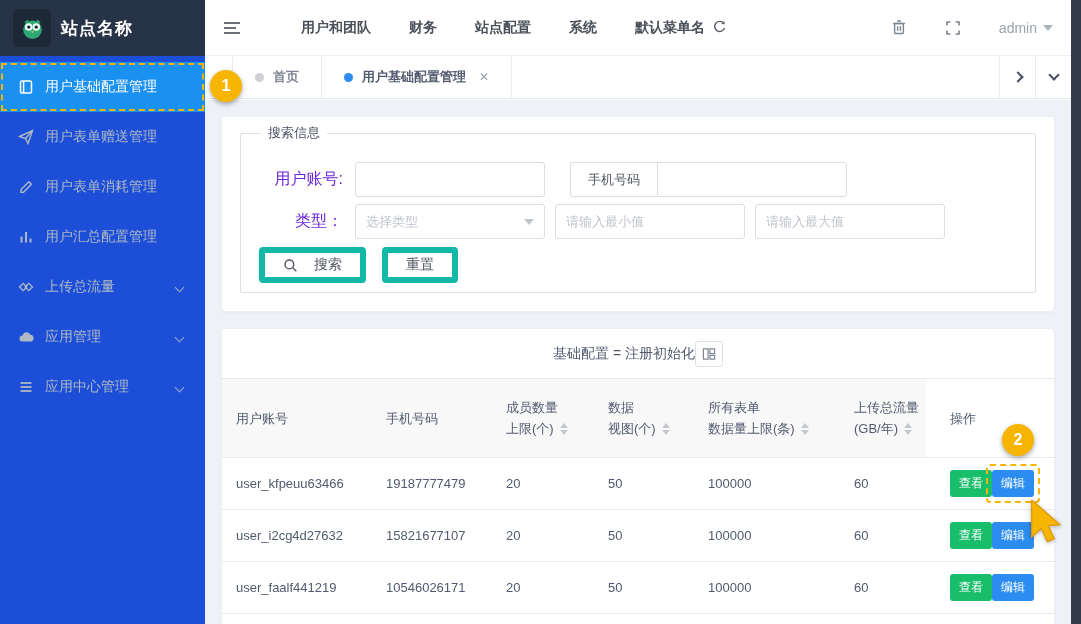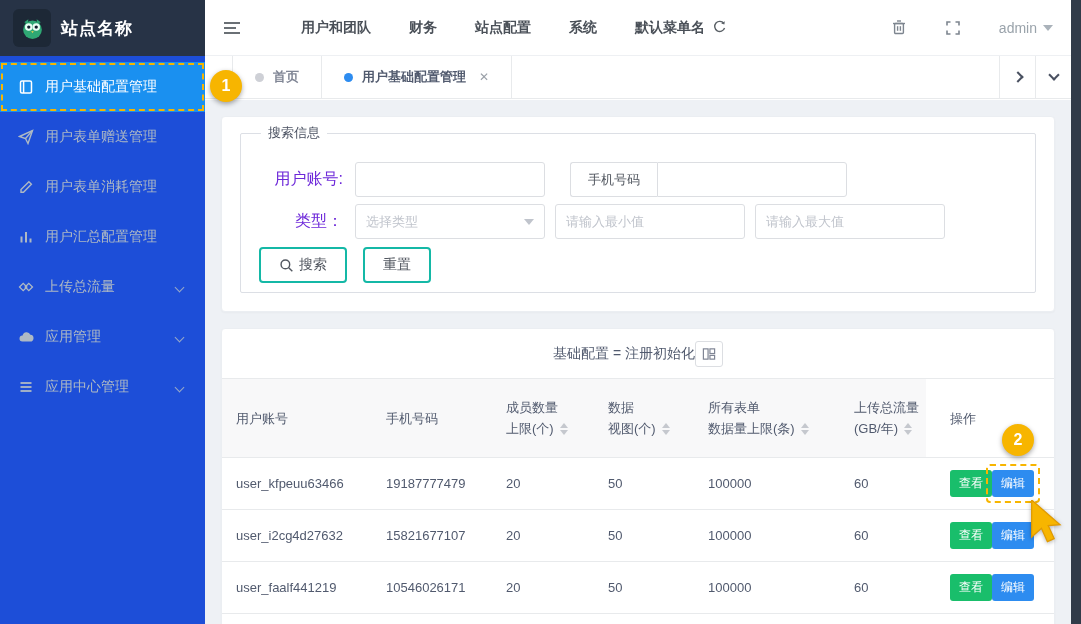--- a/index.html
+++ b/index.html
@@ -66,22 +66,22 @@
   .ctl::placeholder { color:#c0c4cc; }
   .w190 { width:190px; }
   .addon { height:35px; border:1px solid #dcdee2; border-right:none; border-radius:3px 0 0 3px; display:flex;
            align-items:center; padding:0 17px; font-size:13px; color:#51565f; margin-left:25px; }
   .group-input { border-radius:0 3px 3px 0; }
   .select { display:flex; align-items:center; justify-content:space-between; cursor:pointer; }
   .select .ph { color:#c0c4cc; }
   .sel-caret { width:0; height:0; border-left:5px solid transparent; border-right:5px solid transparent; border-top:6px solid #c0c4cc; }
   .ml10 { margin-left:10px; }
   .btn-row { margin-top:8px; display:flex; gap:16px; }
-  .btn-default { height:36px; padding:0 18px; background:#fff; border:2px solid #14b8a6; border-radius:4px;
-                 font-size:14px; color:#51565f; display:inline-flex; align-items:center; gap:5px; cursor:pointer;
+  .btn-default { height:36px; padding:0 18px; background:#fff; border:6px solid #14b8a6; border-radius:4px;
+                 font-size:14px; color:#51565f; display:inline-flex; align-items:center; gap:16px; cursor:pointer;
                  font-family:inherit; }
 
   
   .table-card { margin-top:16px; overflow:hidden; }
   .card-head { height:50px; display:flex; align-items:center; justify-content:center; padding:0 18px;
                border-bottom:1px solid #e8eaec; font-size:14px; color:#515a6e; }
   .grid-btn { width:28px; height:26px; border:1px solid #dcdee2; border-radius:3px; background:#fff;
               display:flex; align-items:center; justify-content:center; cursor:pointer; color:#808695; }
   table { width:100%; border-collapse:collapse; table-layout:fixed; }
   th { background:#f8f8f9; font-weight:normal; text-align:left; font-size:13px; color:#515a6e;

